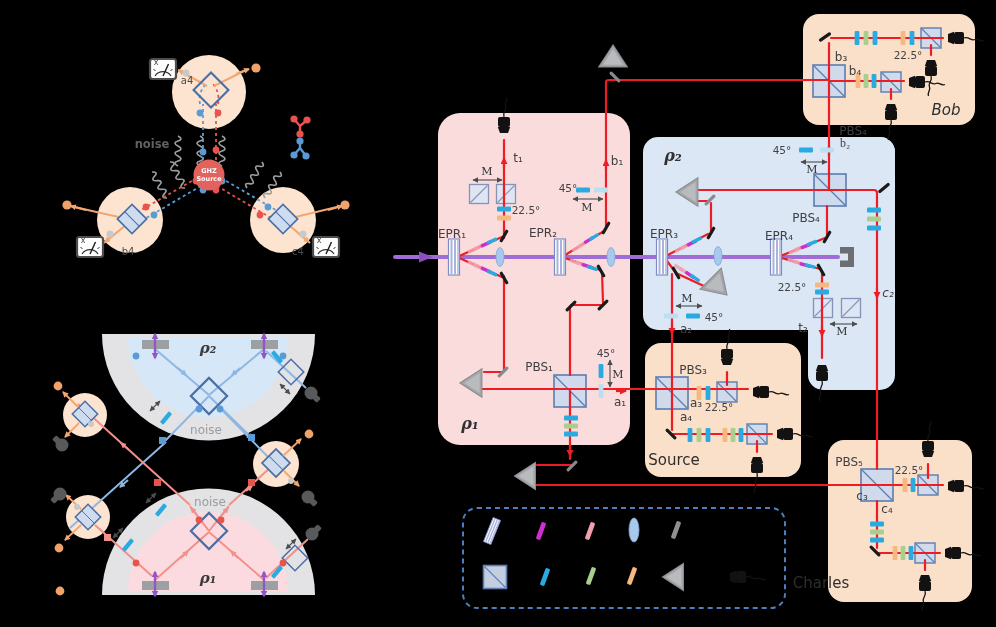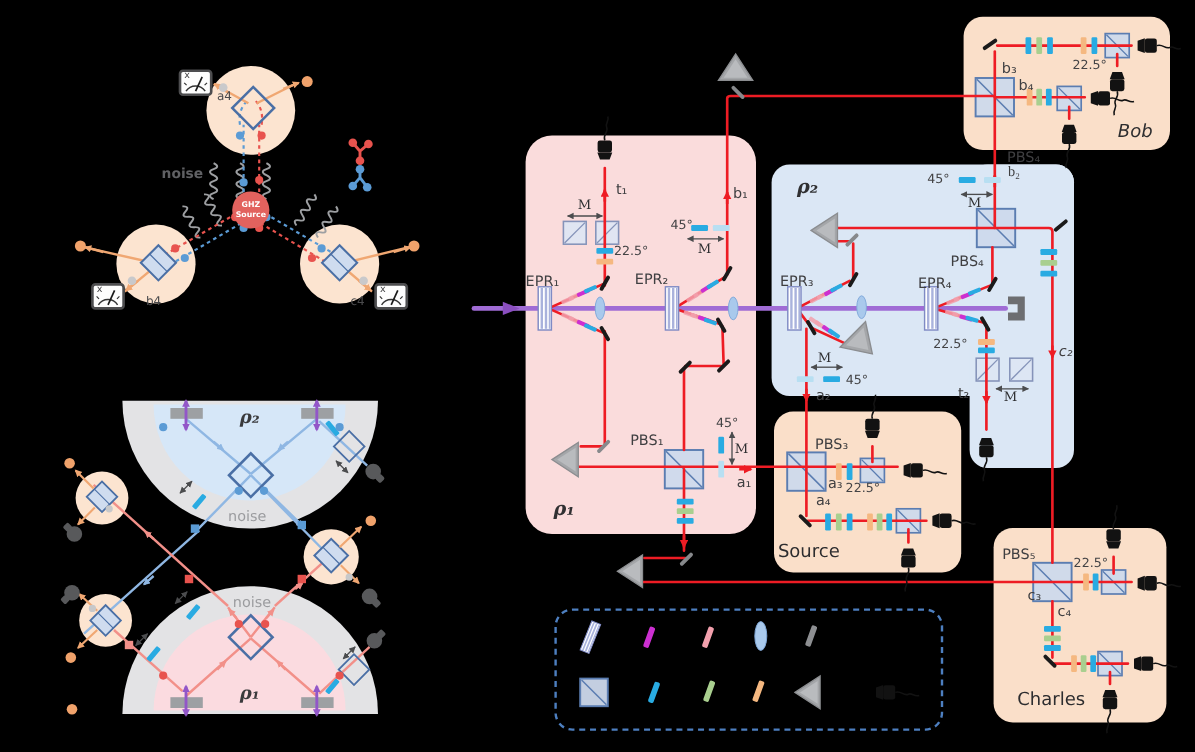--- a/index.html
+++ b/index.html
@@ -584,21 +584,21 @@
       <span class="lb sm" style="left: 719px; top: 407px;">22.5°</span>
       <span class="lb sm" style="left: 909px; top: 470px;">22.5°</span>
       <span class="lb mm" style="left: 487px; top: 171px;">M</span>
       <span class="lb mm" style="left: 587px; top: 207px;">M</span>
       <span class="lb mm" style="left: 812px; top: 169px;">M</span>
       <span class="lb mm" style="left: 618px; top: 374px;">M</span>
       <span class="lb mm" style="left: 687px; top: 298px;">M</span>
       <span class="lb mm" style="left: 842px; top: 331px;">M</span>
       <span class="lb name" style="left: 674px; top: 460px;">Source</span>
       <span class="lb name" style="left: 946px; top: 110px; font-style: italic;">Bob</span>
-      <span class="lb name" style="left: 876px; top: 583px; text-align: center;">Charles</span>
+      <span class="lb name" style="left: 821px; top: 583px; text-align: center;">Charles</span>
       <span class="lb rho" style="left: 470px; top: 424px;">ρ₁</span>
       <span class="lb rho" style="left: 673px; top: 156px;">ρ₂</span>
       <span class="lb dark" style="left: 187px; top: 81px;">a4</span>
       <span class="lb dark" style="left: 128px; top: 252px;">b4</span>
       <span class="lb dark" style="left: 298px; top: 252px;">c4</span>
       <span class="lb noisea" style="left: 152px; top: 145px;">noise</span>
       <span class="lb white" style="left: 209px; top: 171px;">GHZ</span>
       <span class="lb white" style="left: 209px; top: 179px;">Source</span>
       <span class="lb xs" style="left: 156px; top: 63px;">x</span>
       <span class="lb xs" style="left: 83px; top: 241px;">x</span>

